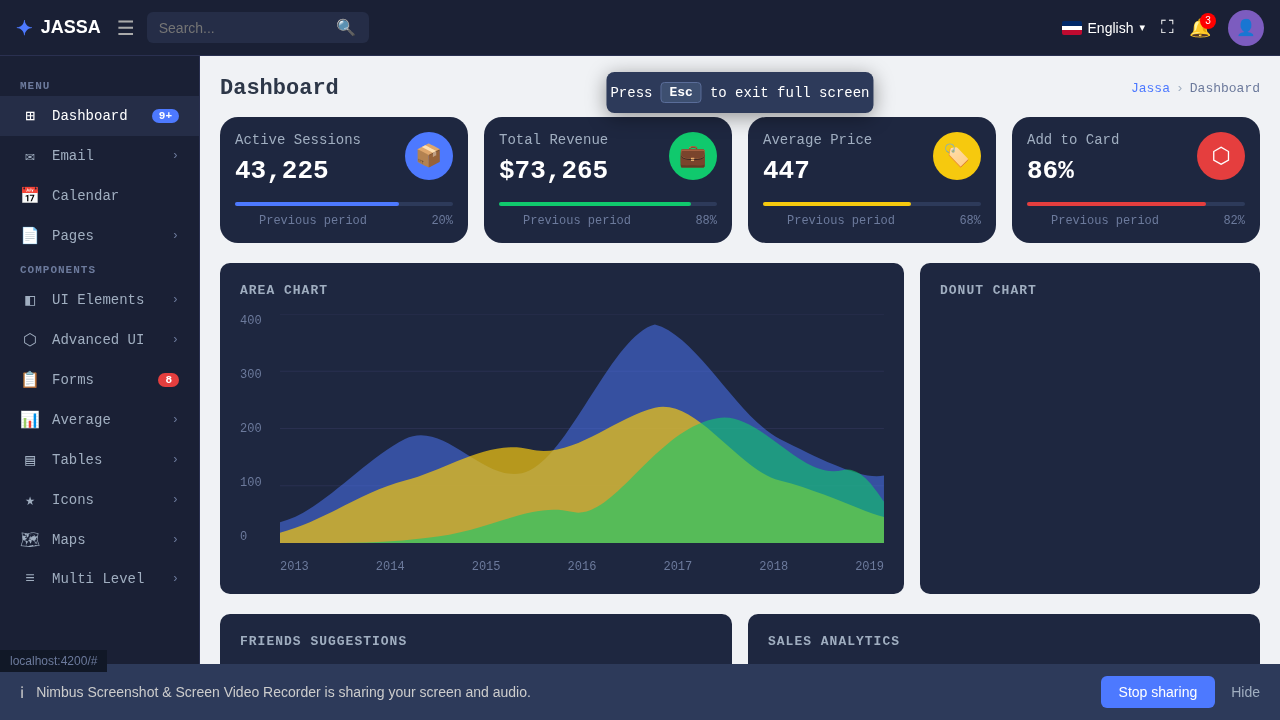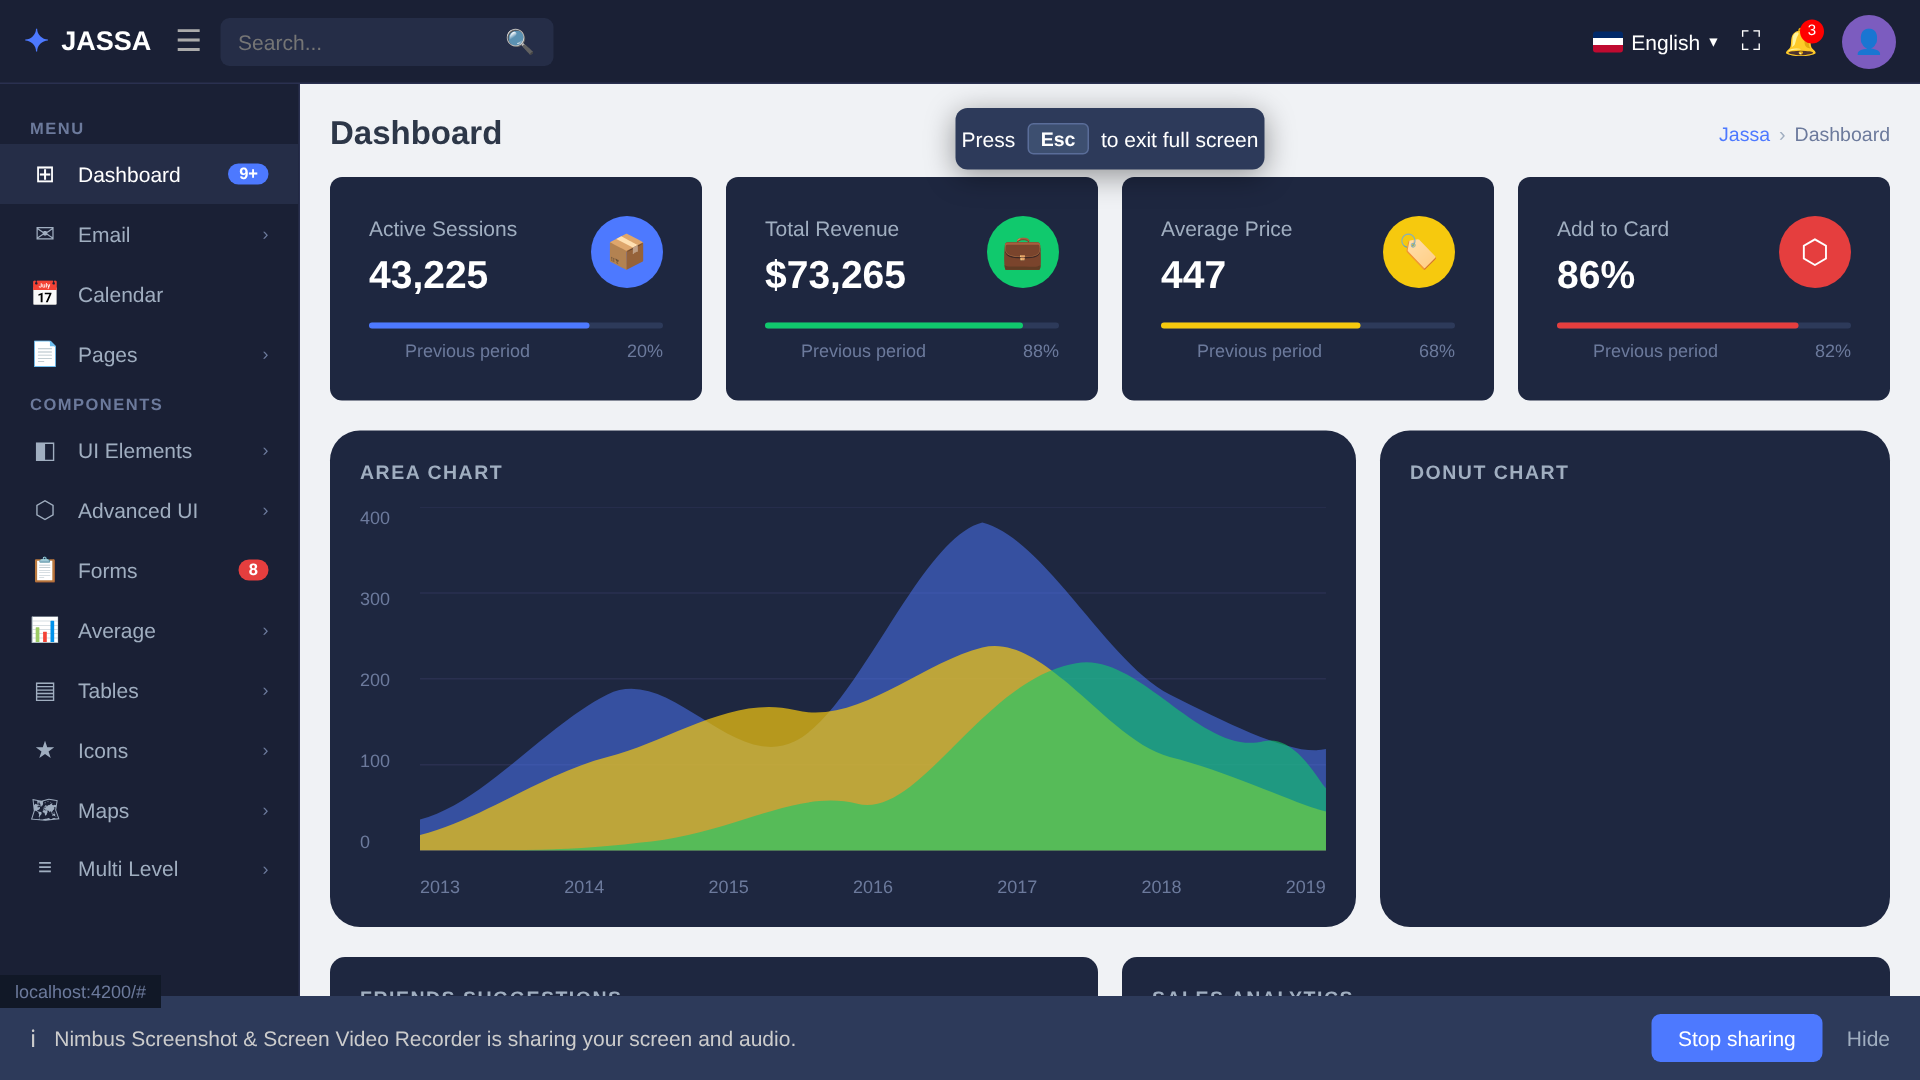--- a/index.html
+++ b/index.html
@@ -22,21 +22,21 @@
     .topnav-spacer { flex: 1; }
     .topnav-right { display: flex; align-items: center; gap: 16px; }
     .lang-btn { display: flex; align-items: center; gap: 6px; background: none; border: none; color: #fff; font-size: 14px; cursor: pointer; }
     .flag { width: 20px; height: 14px; background: linear-gradient(to bottom, #002868 33%, #fff 33%, #fff 66%, #bf0a30 66%); border-radius: 2px; position: relative; overflow: hidden; }
     .expand-btn { background: none; border: none; color: #fff; font-size: 18px; cursor: pointer; }
     .notif-btn { background: none; border: none; color: #fff; font-size: 18px; cursor: pointer; position: relative; }
     .notif-badge { position: absolute; top: -4px; right: -4px; background: #f00; border-radius: 50%; width: 16px; height: 16px; font-size: 10px; display: flex; align-items: center; justify-content: center; }
     .avatar { width: 36px; height: 36px; border-radius: 50%; background: #7c5cbf; display: flex; align-items: center; justify-content: center; font-size: 16px; cursor: pointer; overflow: hidden; }
 
     
-    .main-layout { display: flex; flex: 1; overflow: hidden; }
+    .main-layout { display: flex; flex: 1; overflow: hidden; font-family: Liberation Mono, monospace; }
 
     
     .sidebar { width: 200px; background: #1a2035; flex-shrink: 0; overflow-y: auto; padding: 16px 0; border-right: 1px solid #2a3050; }
     .sidebar-section-label { font-size: 11px; color: #6c7a9c; padding: 8px 20px 4px; letter-spacing: 1px; font-weight: 600; }
     .sidebar-item { display: flex; align-items: center; padding: 10px 20px; cursor: pointer; color: #a0aec0; font-size: 14px; gap: 12px; border-radius: 0; position: relative; transition: background 0.2s; }
     .sidebar-item.active { background: #252d47; color: #fff; }
     .sidebar-item .si-icon { font-size: 16px; width: 20px; text-align: center; }
     .sidebar-item .si-label { flex: 1; }
     .sidebar-item .si-arrow { font-size: 12px; color: #6c7a9c; }
     .sidebar-item .si-badge { background: #4d79ff; border-radius: 10px; padding: 1px 7px; font-size: 11px; color: #fff; font-weight: 600; }
@@ -50,38 +50,38 @@
     .esc-key { background: #3d4f70; border: 1px solid #5a6d99; border-radius: 4px; padding: 2px 8px; font-size: 13px; font-weight: 600; }
 
     
     .breadcrumb { display: flex; align-items: center; gap: 6px; color: #6c7a9c; font-size: 13px; margin-bottom: 16px; justify-content: space-between; }
     .breadcrumb-title { font-size: 22px; font-weight: 700; color: #2d3748; }
     .breadcrumb-path { display: flex; align-items: center; gap: 6px; }
     .breadcrumb-sep { color: #a0aec0; }
 
     
     .stat-cards { display: grid; grid-template-columns: repeat(4, 1fr); gap: 16px; margin-bottom: 20px; }
-    .stat-card { background: #1e2740; border-radius: 8px; padding: 26px; position: relative; overflow: hidden; }
+    .stat-card { background: #1e2740; border-radius: 18px; padding: 15px; position: relative; overflow: hidden; }
     .stat-card-header { display: flex; align-items: flex-start; justify-content: space-between; }
     .stat-label { color: #a0aec0; font-size: 14px; margin-bottom: 8px; }
     .stat-value { font-size: 26px; font-weight: 700; color: #fff; margin-bottom: 16px; }
     .stat-icon { width: 48px; height: 48px; border-radius: 50%; display: flex; align-items: center; justify-content: center; font-size: 22px; }
     .stat-icon.blue { background: #4d79ff; }
     .stat-icon.green { background: #10c96d; }
     .stat-icon.yellow { background: #f6c90e; }
     .stat-icon.red { background: #e53e3e; }
     .stat-progress-bar { height: 4px; border-radius: 2px; background: #2d3a5a; margin-bottom: 8px; }
     .stat-progress-fill { height: 100%; border-radius: 2px; }
     .stat-footer { display: flex; justify-content: space-between; align-items: center; }
     .stat-prev { color: #6c7a9c; font-size: 12px; margin-left: 24px; }
     .stat-pct { color: #6c7a9c; font-size: 12px; }
 
     
     .charts-row { display: grid; grid-template-columns: 1fr 340px; gap: 16px; margin-bottom: 20px; }
-    .chart-card { background: #1e2740; border-radius: 20px; padding: 20px; }
+    .chart-card { background: #1e2740; border-radius: 10px; padding: 20px; }
     .chart-title { font-size: 13px; font-weight: 600; color: #a0aec0; letter-spacing: 1px; margin-bottom: 16px; }
 
     
     .area-chart-wrap { position: relative; height: 260px; }
     .y-labels { position: absolute; left: 0; top: 0; bottom: 30px; display: flex; flex-direction: column; justify-content: space-between; color: #6c7a9c; font-size: 12px; width: 35px; }
     .area-svg { position: absolute; left: 40px; right: 0; top: 0; bottom: 30px; }
     .x-labels { position: absolute; left: 40px; right: 0; bottom: 0; display: flex; justify-content: space-between; color: #6c7a9c; font-size: 12px; }
 
     
     .donut-wrap { display: flex; align-items: center; justify-content: center; height: 280px; position: relative; }

